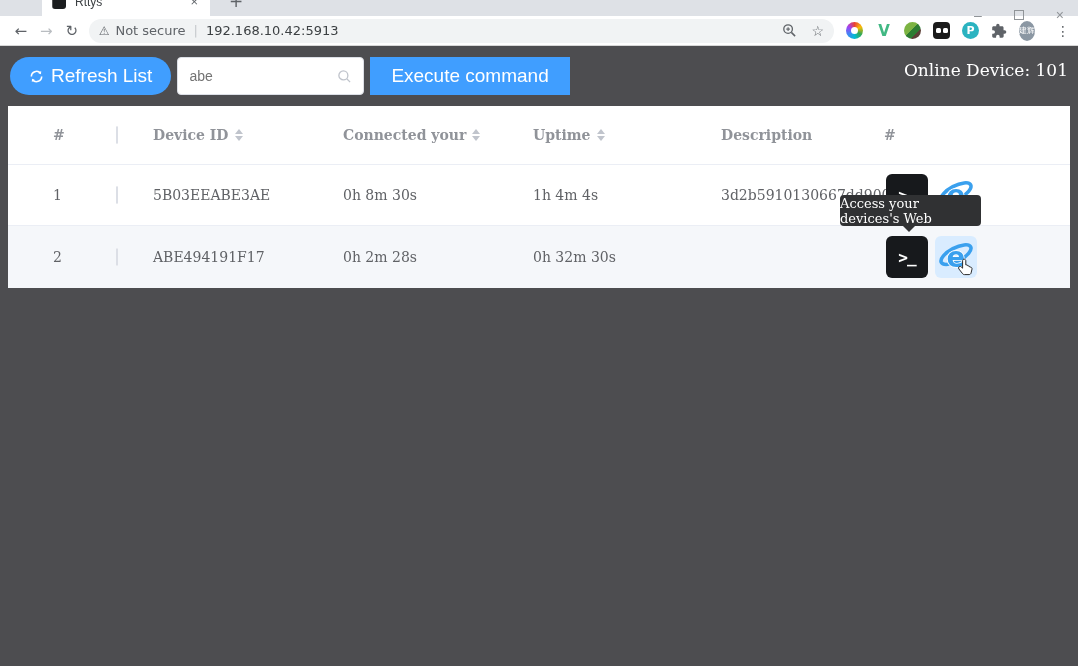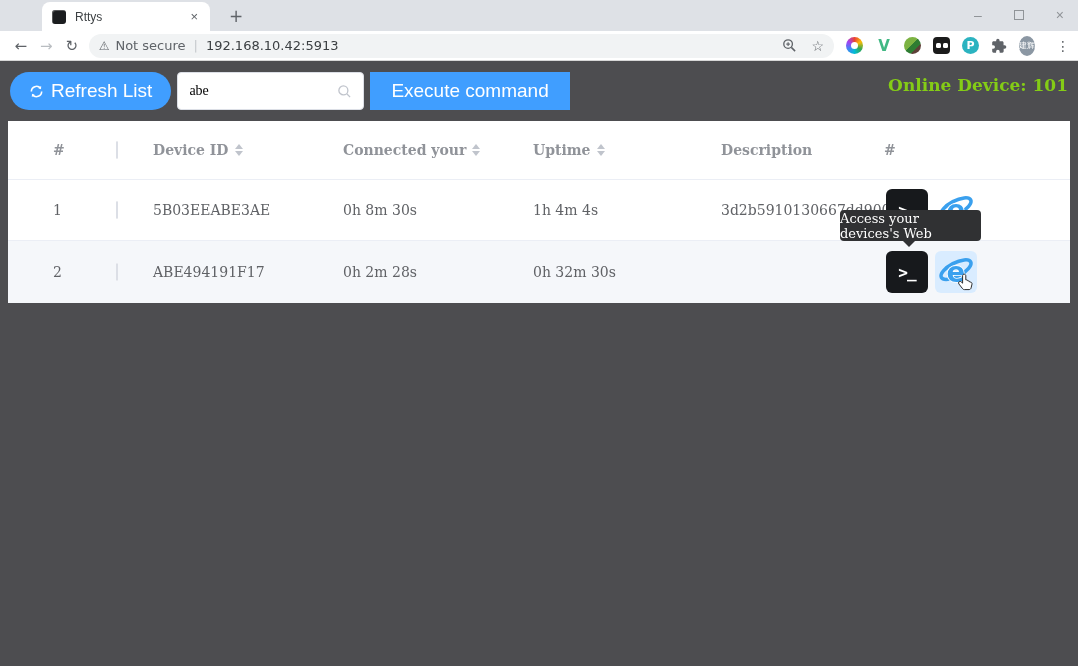--- a/index.html
+++ b/index.html
@@ -1,20 +1,20 @@
 <!DOCTYPE html>
 <html><head>
 <meta charset="utf-8">
 <style>
   * { margin:0; padding:0; box-sizing:border-box; }
   html,body { width:1078px; height:666px; overflow:hidden; }
   body { font-family:"Liberation Sans", sans-serif; background:#4d4d50; position:relative; }
 
   
-  .tabstrip { height:31px; background:#dee1e6; position:relative; }
+  .tabstrip { height:16px; background:#dee1e6; position:relative; }
   .tab { position:absolute; left:42px; bottom:0; width:168px; height:29px; background:#fff;
          border-radius:8px 8px 0 0; display:flex; align-items:center; padding:0 10px; }
   .favicon { width:14px; height:14px; background:#1b1d1f; border-radius:3px; flex:0 0 auto;
              box-shadow:inset 1px 1px 0 rgba(255,255,255,.25); }
   .tab-title { font-size:12px; color:#3c4043; margin-left:9px; flex:1; }
   .tab-close { color:#5f6368; font-size:13px; line-height:1; padding:2px; }
   .newtab { position:absolute; left:224px; bottom:5px; width:24px; text-align:center;
             font-size:17px; color:#5f6368; font-family:"DejaVu Sans",sans-serif; }
   .winctl { position:absolute; right:14px; top:7px; display:flex; align-items:center; gap:32px; color:#909498; }
   .win-min { font-size:14px; }
@@ -51,22 +51,22 @@
       font-size:8px; display:flex; align-items:center; justify-content:center; }
   .kebab { font-size:14px; color:#5f6368; margin-left:10px; }
 
   
   .app-toolbar { height:60px; display:flex; align-items:center; padding:0 10px; }
   .btn { border:none; color:#fff; font-size:19px; font-family:"Liberation Sans",sans-serif; cursor:pointer; }
   .btn-refresh { height:38px; border-radius:19px; padding:0 19px; display:flex; align-items:center; gap:7px; }
   .btn-exec { height:38px; border-radius:0; padding:0 21px; margin-left:6px; }
   .searchbox { width:187px; height:38px; background:#fff; border:1px solid #dcdfe6; border-radius:4px;
       margin-left:6px; display:flex; align-items:center; padding:0 11px; }
-  .searchbox input { border:none; outline:none; flex:1; font-size:14px; color:#000000; width:100%;
-      font-family:Liberation Serif, serif; background:transparent; }
+  .searchbox input { border:none; outline:none; flex:1; font-size:14px; color:#737373; width:100%;
+      font-family:Liberation Sans, sans-serif; background:transparent; }
   .online { margin-left:auto; font-family:"DejaVu Serif",serif; font-size:17px; align-self:flex-start; margin-top:14px; }
 
   
   .table { margin:0 8px; background:#fff; font-family:"DejaVu Serif",serif; position:relative; }
   .trow { display:grid; grid-template-columns:98px 47px 190px 190px 188px 163px 1fr; align-items:center; }
   .thead { height:59px; color:#909399; font-weight:bold; font-size:14px; border-bottom:1px solid #ebeef5; }
   .tbody-row { font-size:14px; color:#606266; }
   .row-1 { height:61px; border-bottom:1px solid #ebeef5; }
   .row-2 { height:62px; background:#f5f7fa; }
   .cell-num { padding-left:45px; }
@@ -172,21 +172,21 @@
   <div class="searchbox">
     <input type="text" value="abe" style="">
     <svg width="15" height="15" viewBox="0 0 16 16">
       <circle cx="6.8" cy="6.8" r="4.8" fill="none" stroke="#c0c4cc" stroke-width="1.4"></circle>
       <line x1="10.4" y1="10.4" x2="14" y2="14" stroke="#c0c4cc" stroke-width="1.4"></line>
     </svg>
   </div>
 
   <button class="btn btn-exec" style="background:#409eff;">Execute command</button>
 
-  <div class="online" style="color:#84cc16;font-weight:bold;">Online Device: 101</div>
+  <div class="online" style="color:#ffffff;">Online Device: 101</div>
 </div>
 
 <div class="table">
 
   <div class="trow thead">
     <div class="cell-num">#</div>
     <div class="cell-check"><span class="checkbox"></span></div>
     <div class="hcell">
       <span>Device ID</span>
       <span class="carets">

